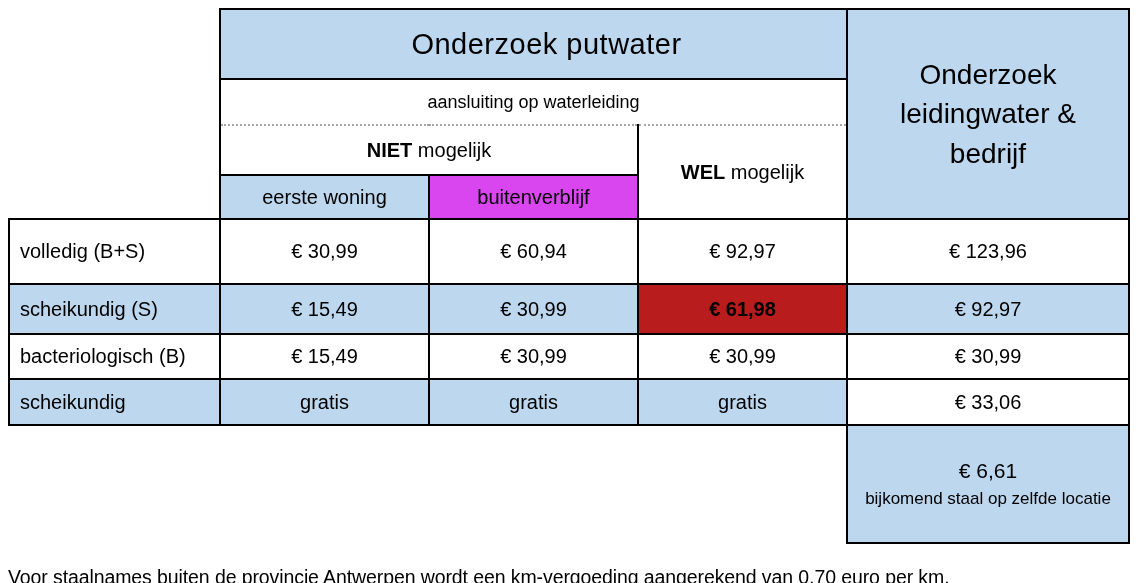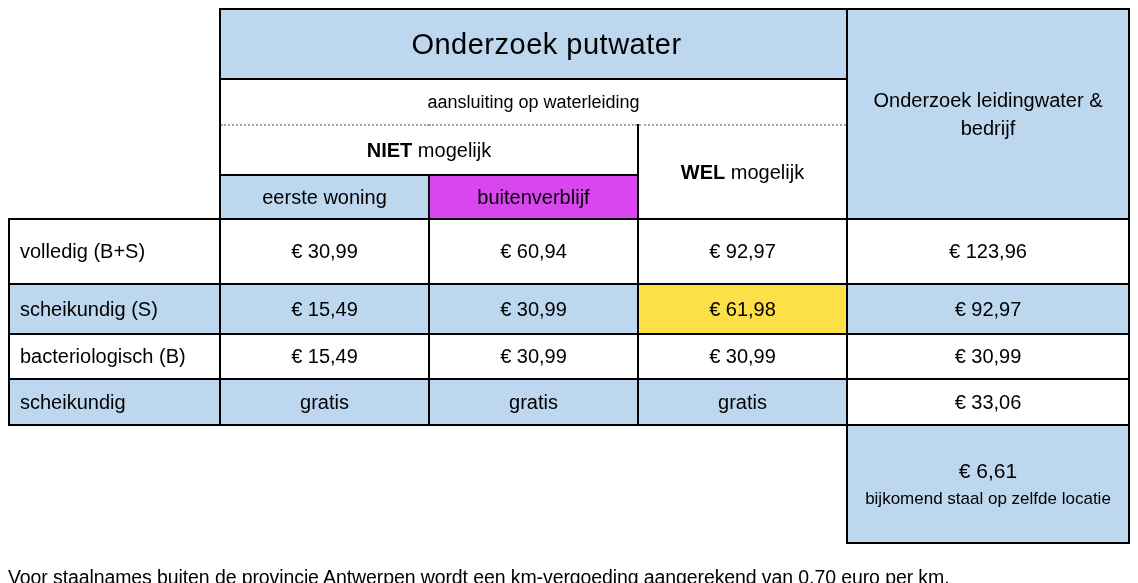--- a/index.html
+++ b/index.html
@@ -29,21 +29,21 @@
     border: none;
     background: #ffffff;
   }
   td.blue { background: #bdd7ee; }
   td.white { background: #ffffff; }
   td.hdr-putwater {
     font-size: 29px;
     letter-spacing: 0.5px;
   }
   td.hdr-right {
-    font-size: 20px;
+    font-size: 28px;
     line-height: 1.4;
     padding: 12px 18px;
   }
   td.sub-cell {
     font-size: 18px;
     border-bottom: 2px dotted #a6a6a6;
     text-align: center;
   }
   td.niet-cell { border-top: 0 none; }
   .b { font-weight: bold; }
@@ -100,21 +100,21 @@
       <td class="white row-label">volledig (B+S)</td>
       <td class="white">€ 30,99</td>
       <td class="white">€ 60,94</td>
       <td class="white">€ 92,97</td>
       <td class="white">€ 123,96</td>
     </tr>
     <tr style="height:50px">
       <td class="blue row-label" style="background: rgb(189, 215, 238);">scheikundig (S)</td>
       <td class="blue" style="background: rgb(189, 215, 238);">€ 15,49</td>
       <td class="blue" style="background: rgb(189, 215, 238);">€ 30,99</td>
-      <td class="blue" style="background: #fde047;">€ 61,98</td>
+      <td class="blue" style="background: #b91c1c; font-weight: bold;">€ 61,98</td>
       <td class="blue" style="background: rgb(189, 215, 238);">€ 92,97</td>
     </tr>
     <tr style="height:45px">
       <td class="white row-label">bacteriologisch (B)</td>
       <td class="white">€ 15,49</td>
       <td class="white">€ 30,99</td>
       <td class="white">€ 30,99</td>
       <td class="white">€ 30,99</td>
     </tr>
     <tr style="height:46px">

